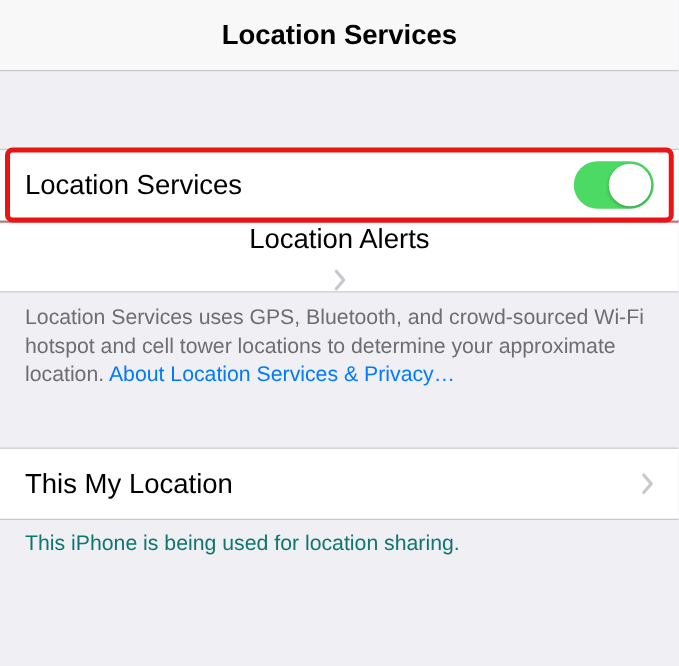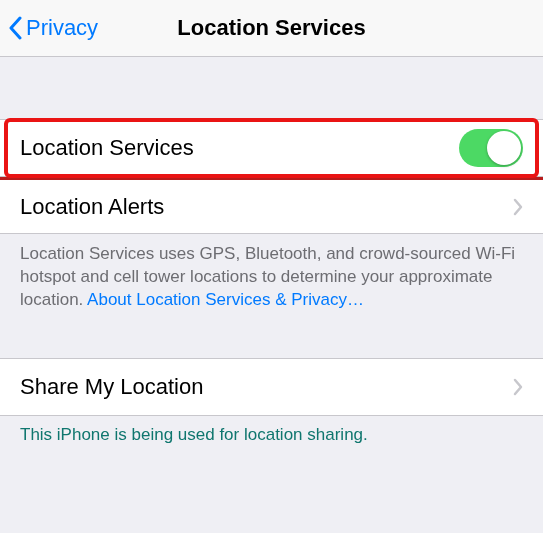--- a/index.html
+++ b/index.html
@@ -46,21 +46,21 @@
       border-bottom: 1px solid #c8c7cc;
       padding: 0 20px;
       min-height: 58px;
       display: flex;
       align-items: center;
       justify-content: space-between;
       font-size: 22px;
       color: #000;
       margin-bottom: -1px;
     }
-    .cell + .cell { border-top: 4px solid #b91c1c; }
+    .cell + .cell { border-top: 2px solid #b91c1c; flex-direction: column; }
     .highlight {
       position: relative;
     }
     .highlight::after {
       content: '';
       position: absolute;
       left: 4px; right: 4px; top: -2px; bottom: -2px;
       border: 4px solid #ea1414;
       border-radius: 6px;
       pointer-events: none;
@@ -102,26 +102,20 @@
     .footer2 {
       padding: 10px 20px 14px 20px;
       font-size: 17px;
       color: #0f766e;
     }
   </style>
 </head>
 <body>
 
 <div class="navbar">
-  <div class="back-btn">
-    <svg class="back-chevron" viewBox="0 0 14 24">
-      <polyline points="12,2 3,12 12,22" fill="none" stroke="#007aff" stroke-width="3" stroke-linecap="round" stroke-linejoin="round"></polyline>
-    </svg>
-    <span>Privacy</span>
-  </div>
   <div class="title">Location Services</div>
 </div>
 
 <div class="spacer-top"></div>
 
 <div class="cell highlight">
   <span>Location Services</span>
   <div class="toggle">
     <div class="toggle-knob"></div>
   </div>
@@ -134,21 +128,21 @@
   </svg>
 </div>
 
 <div class="footer">
   <span>Location Services uses GPS, Bluetooth, and crowd-sourced Wi-Fi hotspot and cell tower locations to determine your approximate location. </span><span class="link">About Location Services &amp; Privacy…</span>
 </div>
 
 <div class="section-gap"></div>
 
 <div class="cell">
-  <span>Share My Location</span>
+  <span>This My Location</span>
   <svg class="chevron" viewBox="0 0 10 18">
     <polyline points="2,2 8,9 2,16" fill="none" stroke="#c7c7cc" stroke-width="2.5" stroke-linecap="round" stroke-linejoin="round"></polyline>
   </svg>
 </div>
 
 <div class="footer2">
   <span>This iPhone is being used for location sharing.</span>
 </div>
 
 </body></html>

